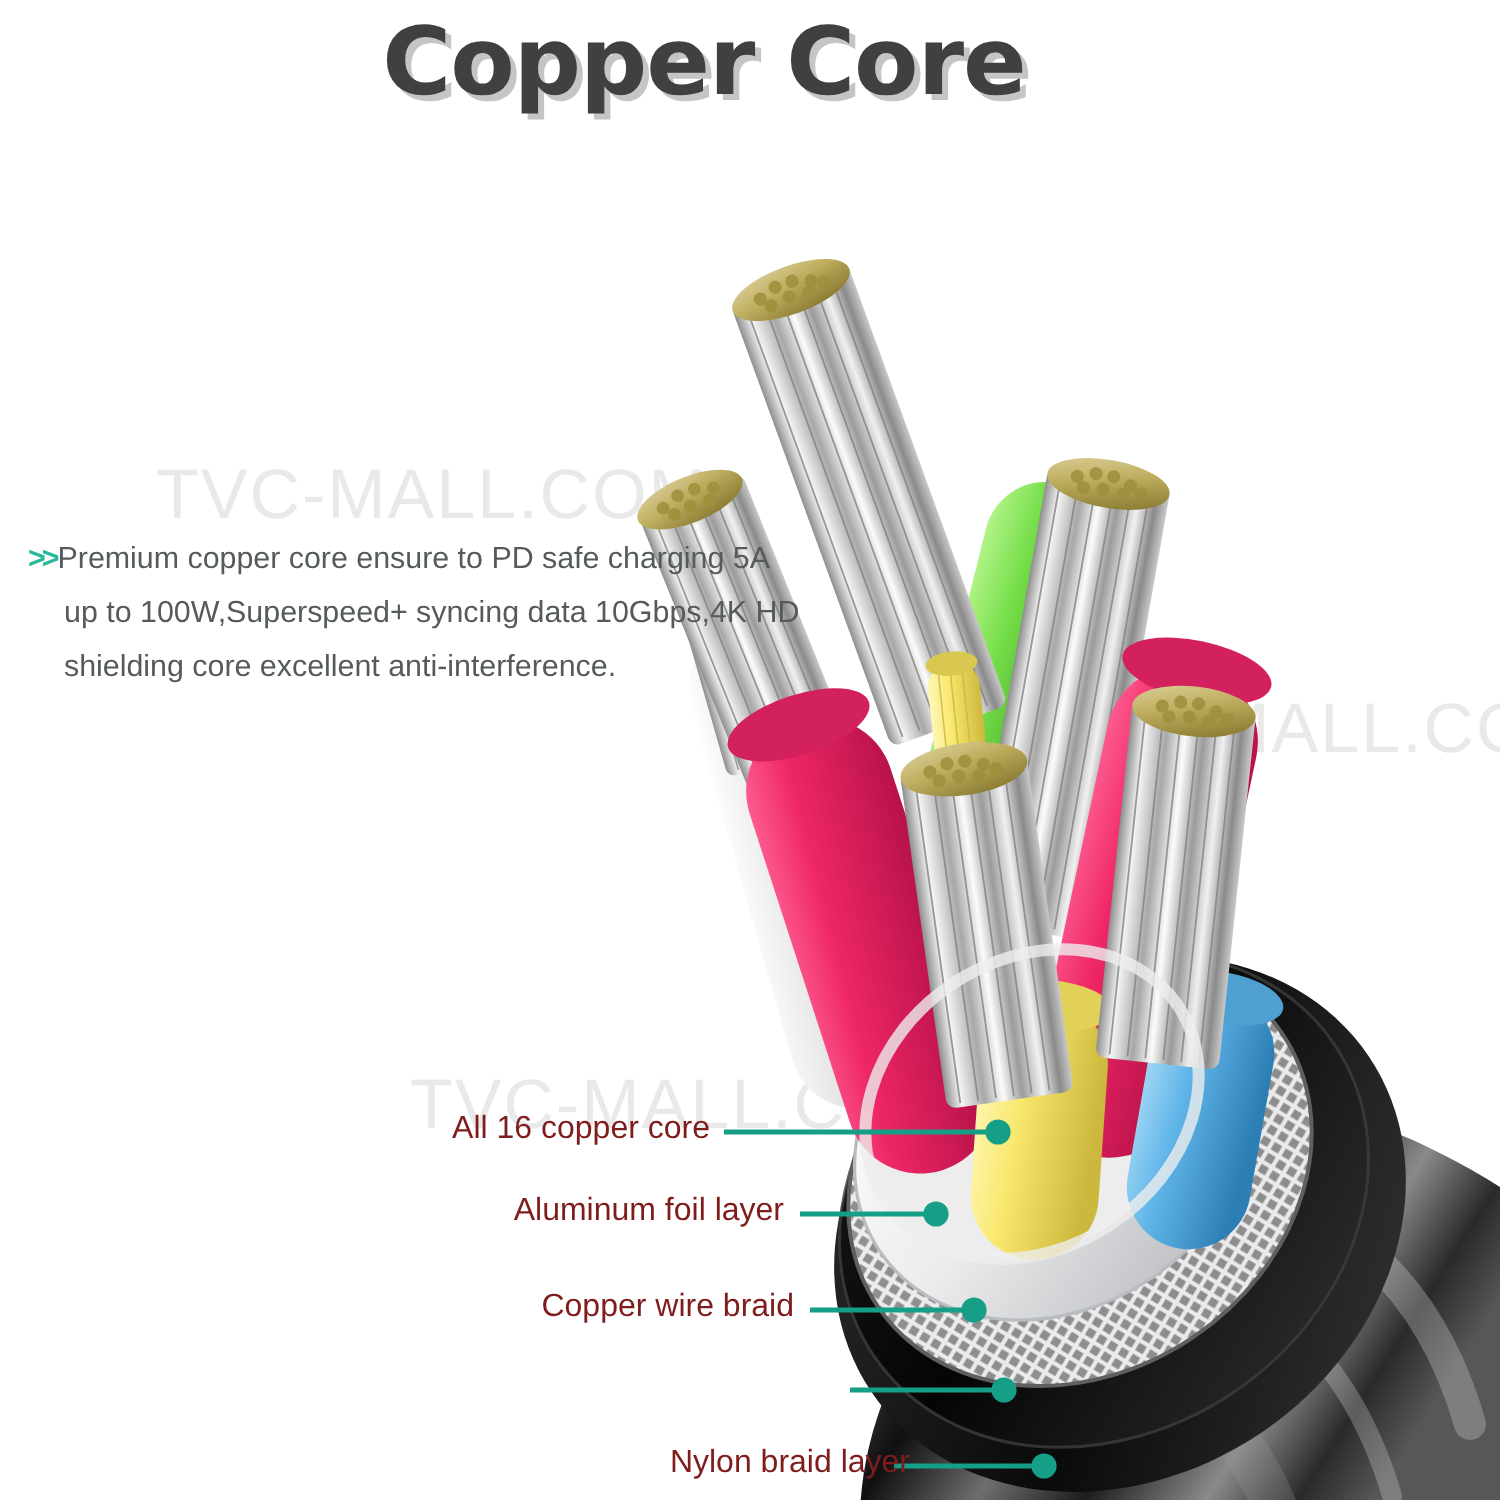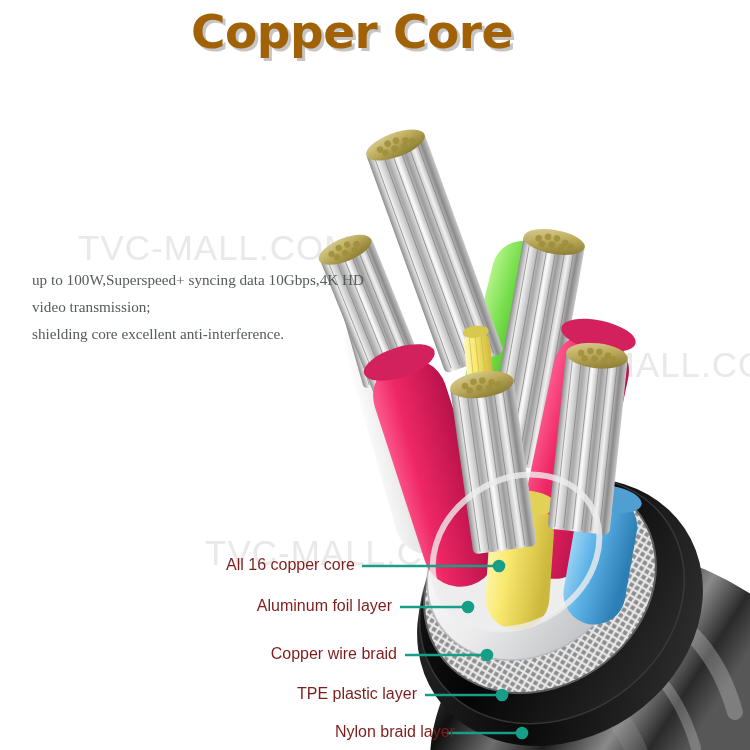--- a/index.html
+++ b/index.html
@@ -20,21 +20,21 @@
   #title {
     position: absolute;
     left: 0;
     top: 4px;
     width: 704px;
     text-align: center;
     font-family: "DejaVu Sans", sans-serif;
     font-weight: bold;
     font-size: 47px;
     letter-spacing: -0.5px;
-    color: #a16207;
+    color: #404040;
     text-shadow: 3px 3px 0 rgba(150,150,150,0.55);
     white-space: nowrap;
   }
 
   
   .watermark {
     position: absolute;
     font-family: "Liberation Sans", sans-serif;
     font-weight: normal;
     color: #e9e9e9;
@@ -51,21 +51,21 @@
     position: absolute;
     left: 14px;
     top: 266px;
     width: 340px;
     font-family: "Liberation Sans", sans-serif;
     font-size: 15.2px;
     line-height: 27px;
     color: #555a5d;
   }
   .bullet-line { white-space: nowrap; }
-  .bullet-line.indent { padding-left: 18px; font-family: Liberation Serif, serif; }
+  .bullet-line.indent { padding-left: 18px; }
   .arrows {
     color: #27b89a;
     font-weight: bold;
     letter-spacing: -2px;
     margin-right: 1px;
   }
 
   
   .callout {
     position: absolute;
@@ -398,25 +398,25 @@
         </g>
       </g>
 
       <ellipse cx="516" cy="552" rx="88" ry="72" transform="rotate(-34 516 552)" fill="none" stroke="#ededed" stroke-width="6" opacity="0.8"></ellipse>
     </g>
   </svg>
 
   <div id="title">Copper Core</div>
 
   <div id="body-copy">
+    <div class="bullet-line">
+      <span class="arrows">&gt;&gt;</span><span>Premium copper core ensure to PD safe charging 5A</span>
+    </div>
     <div class="bullet-line indent">
       <span>up to 100W,Superspeed+ syncing data 10Gbps,4K HD</span>
-    </div>
-    <div class="bullet-line indent">
-      <span>video transmission;</span>
     </div>
     <div class="bullet-line indent">
       <span>shielding core excellent anti-interference.</span>
     </div>
   </div>
 
   <svg class="layer" id="leaders" width="750" height="750" viewBox="0 0 750 750">
     <g stroke="#179e86" stroke-width="2.6" fill="#179e86">
       <line x1="362" y1="566" x2="497" y2="566"></line>
       <circle cx="499" cy="566" r="5"></circle>
@@ -431,16 +431,15 @@
       <circle cx="502" cy="695" r="5"></circle>
 
       <line x1="447" y1="733" x2="520" y2="733"></line>
       <circle cx="522" cy="733" r="5"></circle>
     </g>
   </svg>
 
   <div class="callout" style="left:115px; top:556px; width:240px;">All 16 copper core</div>
   <div class="callout" style="left:150px; top:597px; width:242px;">Aluminum foil layer</div>
   <div class="callout" style="left:160px; top:645px; width:237px;">Copper wire braid</div>
-  <div class="callout" style="left:180px; top:685px; width:237px;">TPE plastic layer</div>
   <div class="callout" style="left:216px; top:723px; width:239px;">Nylon braid layer</div>
 
 </div>
 
 </body></html>

